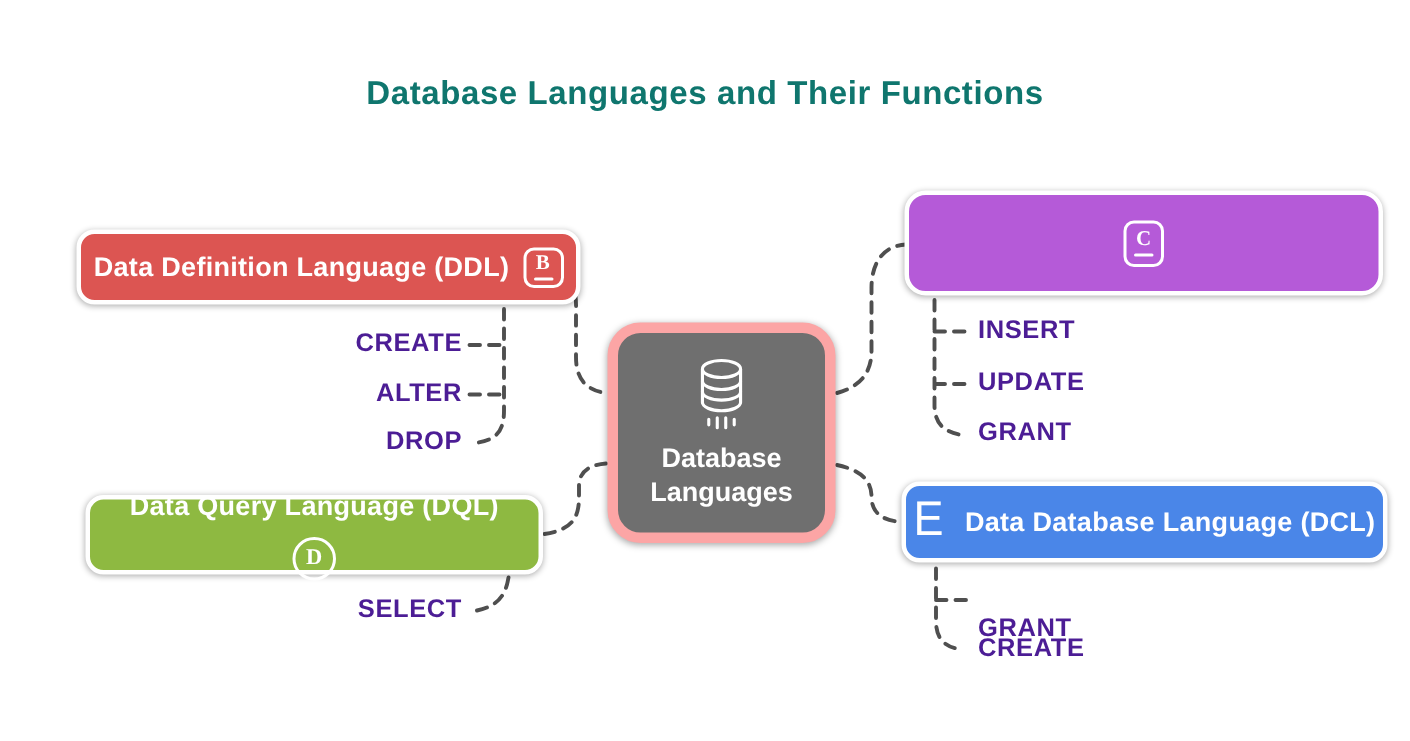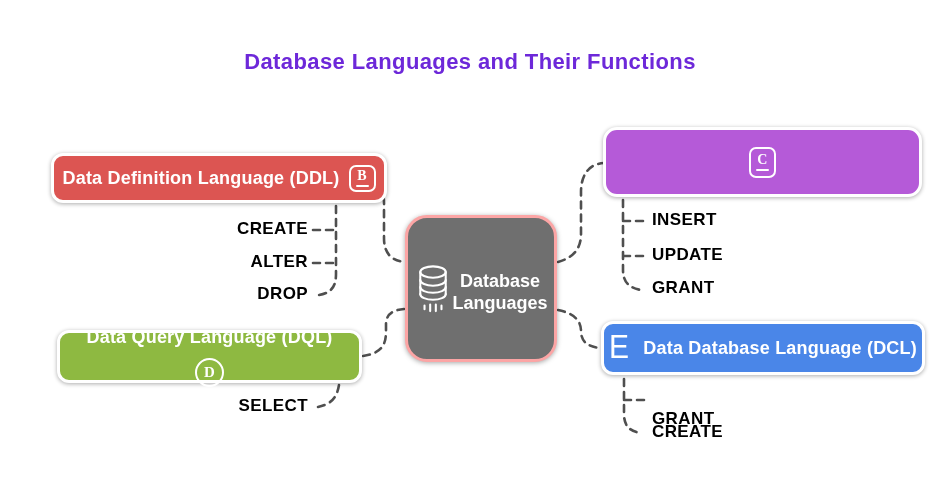--- a/index.html
+++ b/index.html
@@ -3,60 +3,60 @@
 <meta charset="utf-8">
 <style>
   html,body { margin:0; padding:0; background:#fff; }
   .stage {
     position:relative; width:940px; height:494px; background:#ffffff;
     font-family:"Liberation Sans", sans-serif; overflow:hidden;
   }
   .title {
     position:absolute; top:49px; left:0; width:100%; margin:0;
     text-align:center; font-size:22px; font-weight:bold;
-    color:#6d28d9; letter-spacing:.4px;
+    color:#0f766e; letter-spacing:.4px;
   }
   .wires { position:absolute; left:0; top:0; width:940px; height:494px; pointer-events:none; }
   .wires path { fill:none; stroke:#4f4f4f; stroke-width:2.6; stroke-linecap:round; stroke-dasharray:7 6; }
 
   .node {
     position:absolute; box-sizing:border-box; display:flex; align-items:center;
     justify-content:center; border:3px solid #fff; box-shadow:0 1px 4px rgba(0,0,0,.33);
     color:#fff; font-weight:bold; font-size:18px; letter-spacing:.2px;
   }
   .ddl { left:26px;  top:153px; width:336px; height:50px; background:#DC5552; border-radius:12px; gap:9px;margin-left:25px; }
   .dml { left:603px; top:127px; width:319px; height:70px; background:#B55AD8; border-radius:14px; gap:10px; }
   .dql { left:57px;  top:330px; width:305px; height:53px; background:#8EB941; border-radius:12px; gap:10px;flex-direction:column; }
   .dcl { left:601px; top:321px; width:324px; height:54px; background:#4A86E8; border-radius:12px; gap:14px; }
   .dml .nlabel { max-width:256px; text-align:center; line-height:1.3; }
 
   .center-node {
     position:absolute; left:405px; top:215px; width:152px; height:147px;
-    background:#6F6F6F; border:3px solid #fca5a5; border-radius:22px;
+    background:#6F6F6F; border:7px solid #fca5a5; border-radius:22px;
     box-shadow:0 1px 5px rgba(0,0,0,.35); box-sizing:border-box;
-    display:flex; flex-direction:row; align-items:center; justify-content:center;
+    display:flex; flex-direction:column; align-items:center; justify-content:center;
   }
   .clabel { color:#fff; font-weight:bold; font-size:18px; text-align:center; line-height:1.25; margin-top:7px; }
   .clabel span { display:block; }
 
   .sq-icon {
     width:27px; height:27px; box-sizing:border-box; border:2px solid #fff; border-radius:7px;
     display:flex; flex-direction:column; align-items:center; justify-content:center; flex:none;
   }
   .sq-icon.tall { height:31px; }
   .sq-letter { font-family:"Liberation Serif", serif; font-weight:bold; font-size:14px; line-height:1; }
   .underbar { width:13px; height:2px; background:#fff; margin-top:2px; border-radius:1px; }
   .circle-icon {
     width:29px; height:29px; box-sizing:border-box; border:2px solid #fff; border-radius:50%;
     display:flex; align-items:center; justify-content:center; flex:none;
     font-family:"Liberation Serif", serif; font-weight:bold; font-size:15px;
   }
   .e-letter { font-weight:400; font-size:30px; line-height:1; transform:scaleY(1.08); margin-top:-3px; flex:none; }
 
-  .kw { position:absolute; font-size:17px; font-weight:bold; color:#000000; letter-spacing:.4px; }
+  .kw { position:absolute; font-size:17px; font-weight:bold; color:#4c1d95; letter-spacing:.4px; }
   .ra  { left:168px; width:140px; text-align:right; }
   .kwr { left:652px; }
 </style>
 </head>
 <body>
 
 <div class="stage">
 
   <h1 class="title">Database Languages and Their Functions</h1>
 

